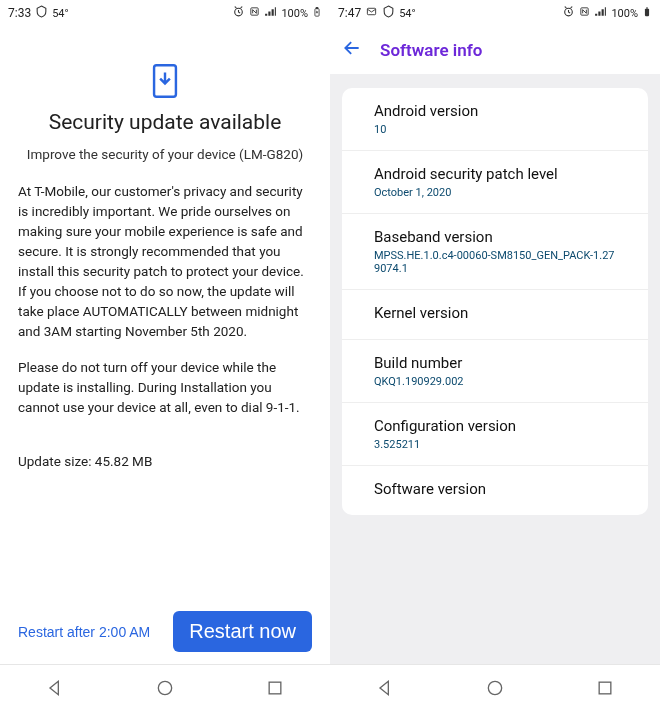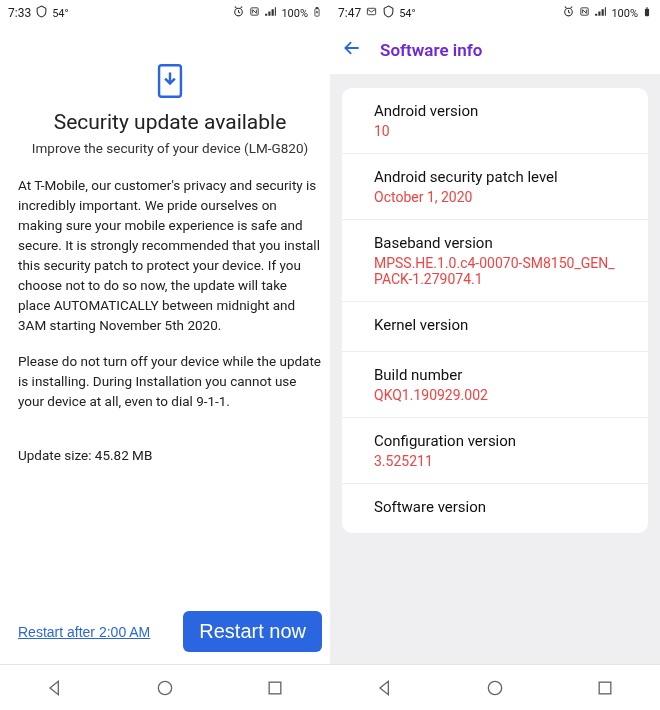--- a/index.html
+++ b/index.html
@@ -32,62 +32,62 @@
     background: #fff;
   }
   .phone.right .statusbar { background: #fff; }
   .sb-left, .sb-right { display: flex; align-items: center; gap: 4px; }
   .sb-right { gap: 4px; }
   .temp-pill { font-size: 11px; }
 
   
   .update-body {
     flex: 1;
-    padding: 14px 8px 0 18px;
+    padding: 14px 18px 0 18px;
     display: flex;
     flex-direction: column;
     color: #111;
   }
   .dl-icon {
     align-self: center;
     margin: 24px 0 12px 0;
     width: 30px; height: 34px;
   }
   .title {
     text-align: center;
     font-size: 21px;
     color: #222;
     margin-bottom: 6px;
   }
   .subtitle {
     text-align: center;
     font-size: 13.5px;
     color: #333;
     margin-bottom: 20px;
+    margin-top: 6px;
   }
   .para {
     font-size: 13.5px;
     line-height: 1.48;
     color: #222;
     margin-bottom: 16px;
   }
   .bottom-row {
     margin-top: auto;
     display: flex;
     justify-content: space-between;
     align-items: center;
     padding: 10px 0 12px 0;
   }
   .link-btn {
     background: none;
     border: none;
     color: #2a66e0;
     font-size: 14px;
     cursor: pointer;
-    text-decoration: underline;
   }
   .primary-btn {
     background: #2a66e0;
     color: #fff;
     border: none;
     border-radius: 6px;
     padding: 9px 16px;
     font-size: 20px;
     cursor: pointer;
   }
@@ -108,21 +108,21 @@
     background: #fff;
     border-radius: 10px;
     overflow: hidden;
   }
   .info-item {
     padding: 14px 32px;
     border-bottom: 1px solid #eee;
   }
   .info-item:last-child { border-bottom: none; }
   .info-label { font-size: 15px; color: #111; margin-bottom: 3px; }
-  .info-value { font-size: 14px; color: #ef4444; word-break: break-all; }
+  .info-value { font-size: 11px; color: #0c4a6e; word-break: break-all; }
 
   
   .navbar {
     margin-top: auto;
     height: 46px;
     background: #fff;
     display: flex;
     align-items: center;
     justify-content: space-around;
     border-top: 1px solid #e6e6e6;
@@ -272,21 +272,21 @@
     <div class="info-item">
       <div class="info-label">Android version</div>
       <div class="info-value">10</div>
     </div>
     <div class="info-item">
       <div class="info-label">Android security patch level</div>
       <div class="info-value">October 1, 2020</div>
     </div>
     <div class="info-item">
       <div class="info-label">Baseband version</div>
-      <div class="info-value">MPSS.HE.1.0.c4-00070-SM8150_GEN_PACK-1.279074.1</div>
+      <div class="info-value">MPSS.HE.1.0.c4-00060-SM8150_GEN_PACK-1.279074.1</div>
     </div>
     <div class="info-item">
       <div class="info-label">Kernel version</div>
     </div>
     <div class="info-item">
       <div class="info-label">Build number</div>
       <div class="info-value">QKQ1.190929.002</div>
     </div>
     <div class="info-item">
       <div class="info-label">Configuration version</div>

